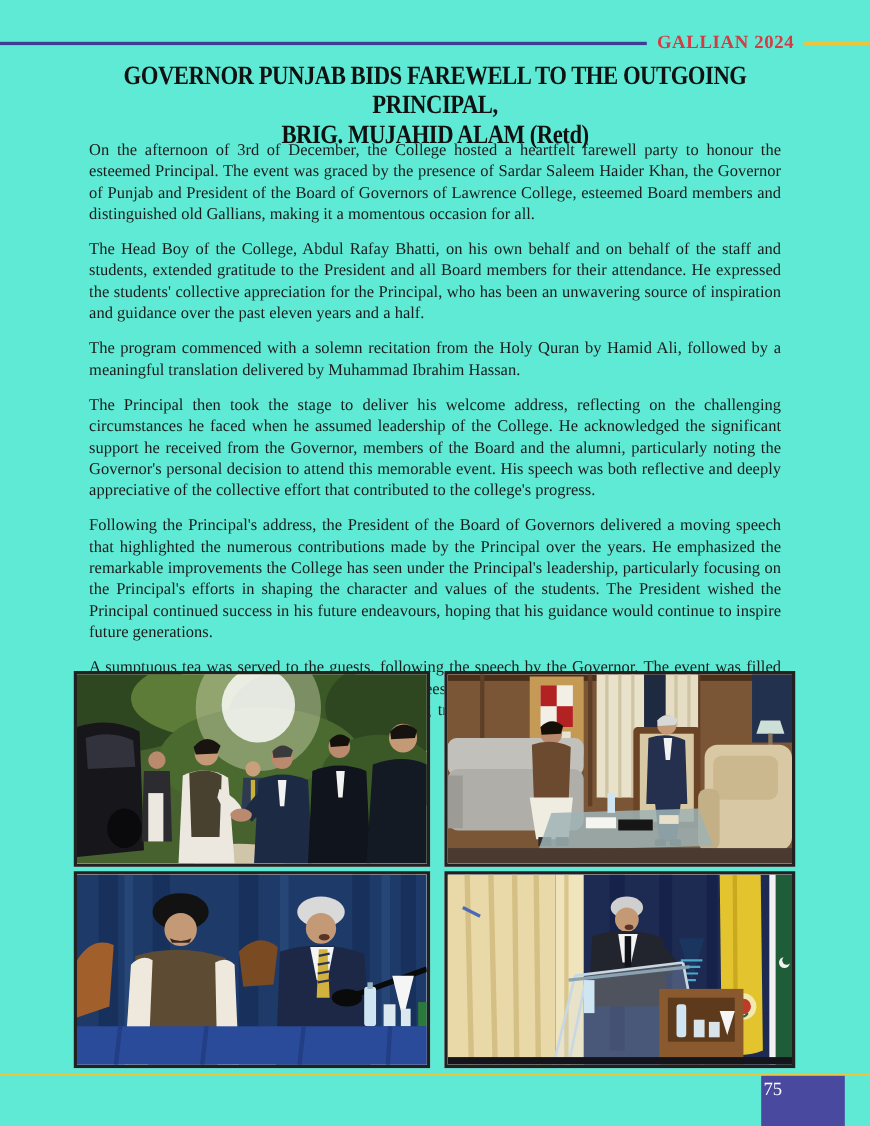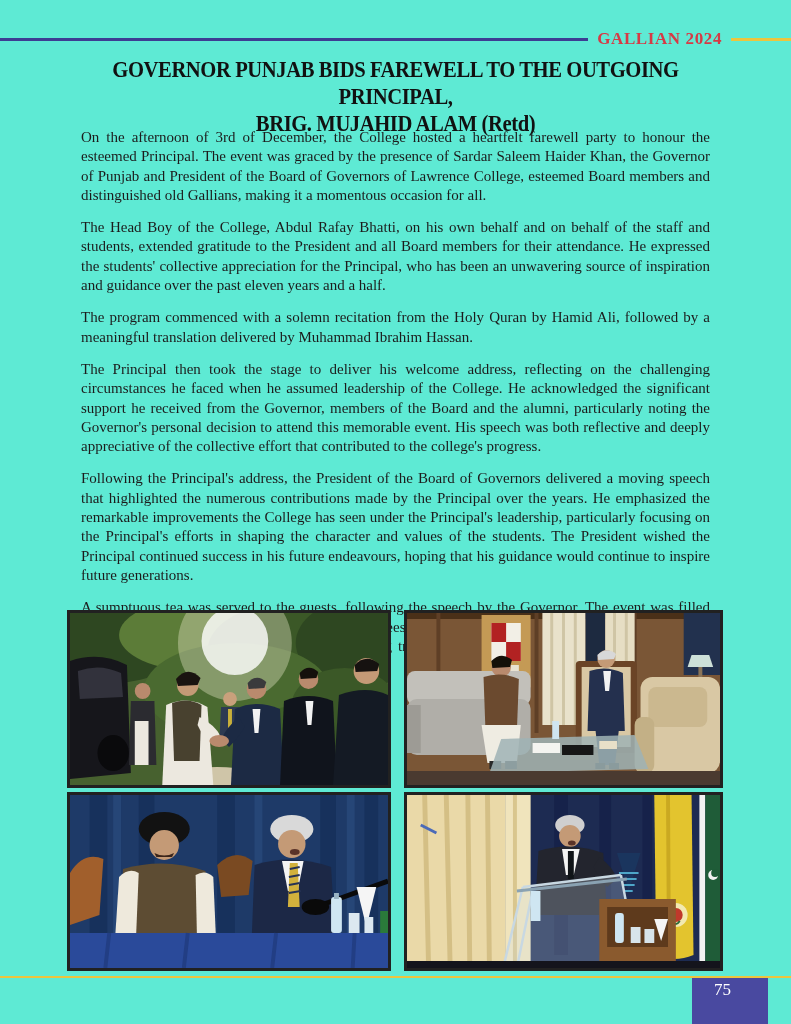--- a/index.html
+++ b/index.html
@@ -30,21 +30,21 @@
               column-gap:13px;row-gap:4px;}
   .photo{margin:0;border:3px solid #212121;box-sizing:border-box;background:#fff;
          overflow:hidden;}
   .photo svg{display:block;width:100%;height:100%;}
 
   
   .footer-rule{position:absolute;top:976px;left:0;width:791px;height:2px;
                background:var(--accent-gold,#edc53d);}
   .page-number-box{position:absolute;top:978px;left:692px;width:76px;height:46px;
                    background:var(--pagebox-blue,#4949a0);color:#ffffff;
-                   font-size:17px;box-sizing:border-box;padding:2px 0 0 22px;}
+                   font-size:17px;box-sizing:border-box;padding:2px 0 0 2px;}
 </style>
 </head>
 <body>
 
 <div class="page">
 
   <div class="header-rule">
     <div class="rule-purple"></div>
     <span class="magazine-title">GALLIAN 2024</span>
     <div class="rule-gold"></div>

